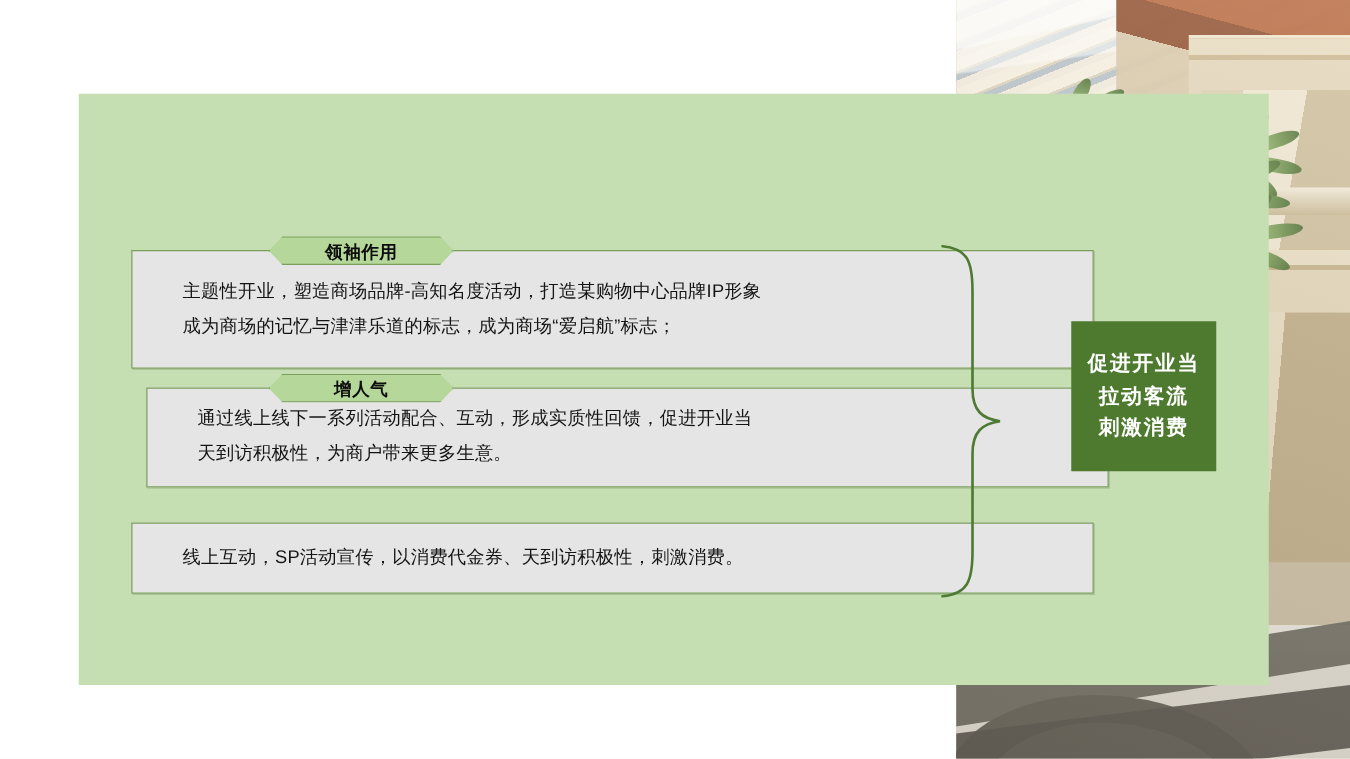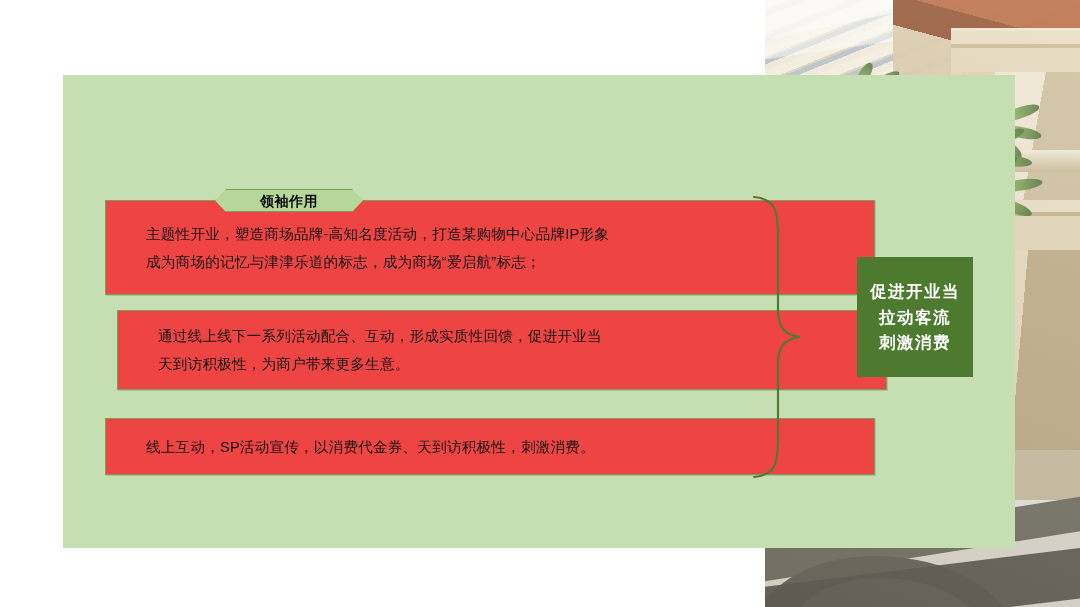--- a/index.html
+++ b/index.html
@@ -165,21 +165,21 @@
     color: #1a1a1a;
     letter-spacing: 2px;
     line-height: 1.25;
     white-space: nowrap;
   }
 
   
   .box {
     position: absolute;
     left: 105px; width: 770px;
-    background: #ef4444;
+    background: #e5e5e5;
     border: 1px solid #7b9e5b;
     box-shadow: 1px 1px 0 rgba(90,120,60,.25);
   }
   #box1 { top: 200px; height: 95px; }
   #box2 { top: 310px; height: 80px; margin-left: 12px; }
   #box3 { top: 418px; height: 57px; }
 
   .box-text {
     position: absolute;
     left: 40px; right: 22px; top: 50%;
@@ -330,20 +330,23 @@
 成为商场的记忆与津津乐道的标志，成为商场“爱启航”标志；</div>
   </div>
   <div class="banner" id="banner1">
     <span class="banner-label">领袖作用</span>
   </div>
 
   <div class="box" id="box2">
     <div class="box-text">通过线上线下一系列活动配合、互动，形成实质性回馈，促进开业当
 天到访积极性，为商户带来更多生意。</div>
   </div>
+  <div class="banner" id="banner2">
+    <span class="banner-label">增人气</span>
+  </div>
 
   <div class="box" id="box3">
     <div class="box-text">线上互动，SP活动宣传，以消费代金券、天到访积极性，刺激消费。</div>
   </div>
 
   <div class="summary">
     <div class="summary-line">促进开业当</div>
     <div class="summary-line">拉动客流</div>
     <div class="summary-line">刺激消费</div>
   </div>

